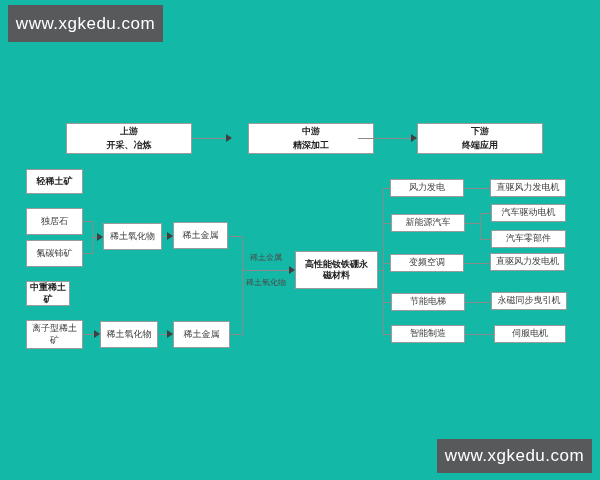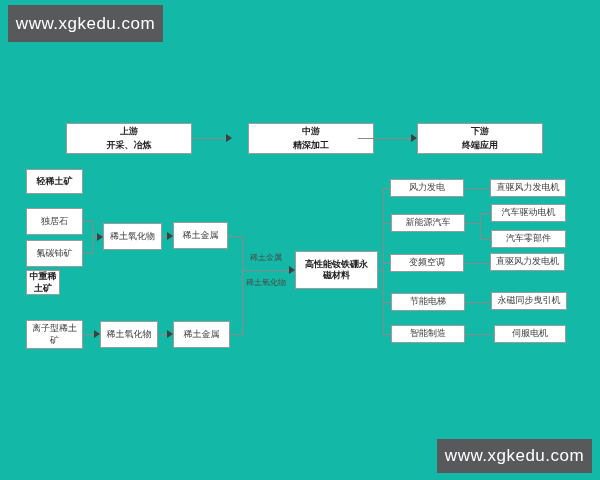--- a/index.html
+++ b/index.html
@@ -62,21 +62,21 @@
   <div class="box" style="left:173px;top:222px;width:55px;height:27px">稀土金属</div>
 
   <div class="hl" style="left:83px;top:221px;width:10px"></div>
   <div class="hl" style="left:83px;top:253px;width:10px"></div>
   <div class="vl" style="left:92px;top:221px;height:33px"></div>
   <div class="hl" style="left:92px;top:237px;width:5px"></div>
   <div class="ah" style="left:97px;top:233px"></div>
   <div class="hl" style="left:162px;top:236px;width:5px"></div>
   <div class="ah" style="left:167px;top:232px"></div>
 
-  <div class="box bold" style="left:26px;top:270px;width:34px;height:25px">中重稀土矿</div>
+  <div class="box bold" style="left:26px;top:281px;width:44px;height:25px">中重稀土矿</div>
   <div class="box" style="left:26px;top:320px;width:57px;height:29px">离子型稀土矿</div>
   <div class="box" style="left:100px;top:321px;width:58px;height:27px">稀土氧化物</div>
   <div class="box" style="left:173px;top:321px;width:57px;height:27px">稀土金属</div>
 
   <div class="hl" style="left:83px;top:334px;width:11px"></div>
   <div class="ah" style="left:94px;top:330px"></div>
   <div class="hl" style="left:158px;top:334px;width:9px"></div>
   <div class="ah" style="left:167px;top:330px"></div>
 
   <div class="hl" style="left:228px;top:236px;width:14px"></div>

